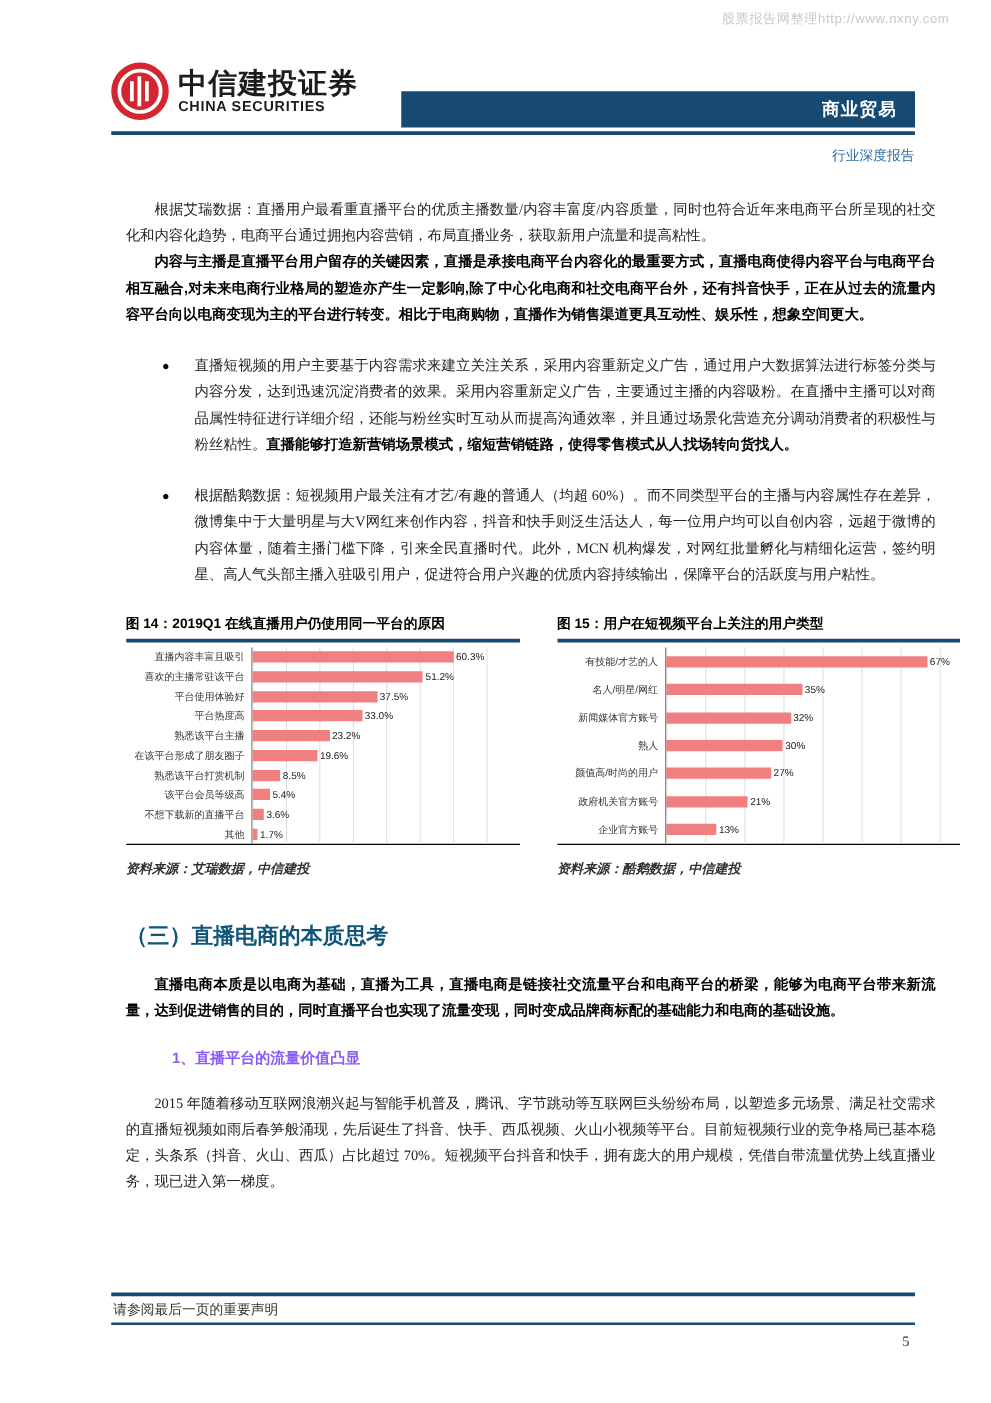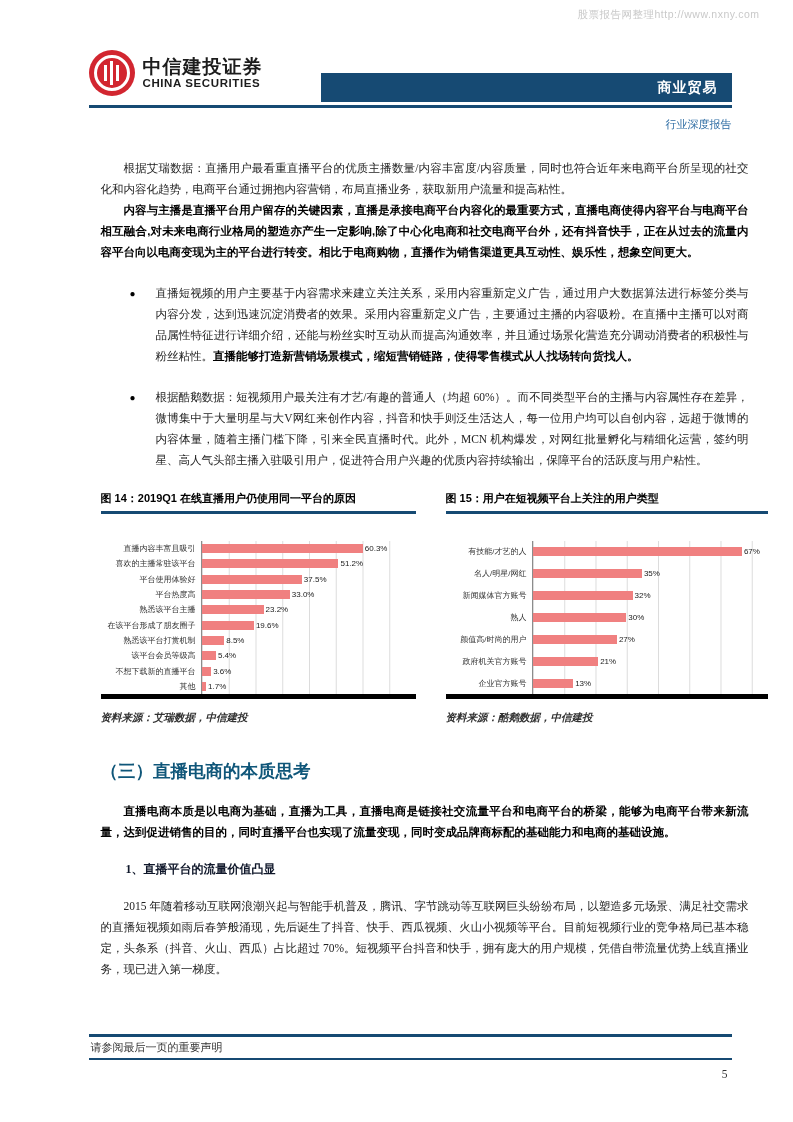--- a/index.html
+++ b/index.html
@@ -14,21 +14,21 @@
     font-family:"Liberation Sans",sans-serif; letter-spacing:.5px; }
   
   .logo { position:absolute; left:63px; top:50px; display:flex; align-items:center; gap:8px; }
   .logo-circle { width:46px; height:46px; border-radius:50%; background:#d22630; position:relative; flex:0 0 auto; }
   .logo-circle .ring { position:absolute; inset:5px; border:3px solid #fff; border-radius:50%; }
   .logo-circle .bars { position:absolute; inset:0; display:flex; align-items:center; justify-content:center; gap:3px; }
   .logo-circle .bars i { display:block; width:3px; background:#fff; }
   .logo-circle .bars i:nth-child(1){ height:16px; }
   .logo-circle .bars i:nth-child(2){ height:24px; }
   .logo-circle .bars i:nth-child(3){ height:16px; }
-  .logo-cn { font-family:"Liberation Sans",sans-serif; font-weight:bold; font-size:19px; color:#1c1c1c; letter-spacing:1px; line-height:1.1; }
+  .logo-cn { font-family:"Liberation Sans",sans-serif; font-weight:bold; font-size:23px; color:#1c1c1c; letter-spacing:1px; line-height:1.1; }
   .logo-en { font-family:Liberation Sans, sans-serif; font-weight:bold; font-size:11.5px; color:#1c1c1c; letter-spacing:.6px; }
   .cat-bar { position:absolute; left:295px; right:36px; top:73px; height:29px; background:#164a73;
     display:flex; align-items:center; justify-content:flex-end; padding-right:14px; }
   .cat-bar span { color:#fff; font-family:"Liberation Sans",sans-serif; font-weight:bold; font-size:14px; letter-spacing:1px; }
   .header-rule { position:absolute; left:63px; right:36px; top:105px; height:3px; background:#164a73; }
   .report-type { position:absolute; right:36px; top:117px; font-size:11px; color:#2e6da4; }
   
   .content { position:absolute; left:75px; width:648px; top:146px; }
   p.body { font-size:11.5px; line-height:21px; text-align:justify; text-indent:2em; }
   p.body.bold { font-family:"Liberation Sans","DejaVu Sans",sans-serif; font-weight:bold; color:#000; }
@@ -37,35 +37,35 @@
   ul.bullets li { position:relative; margin-left:55px; width:593px; font-size:11.5px; line-height:21px; text-align:justify; margin-bottom:20px; }
   ul.bullets li .dot { position:absolute; left:-26px; top:0; font-size:10px; color:#000; }
   ul.bullets li b { font-family:"Liberation Sans","DejaVu Sans",sans-serif; color:#000; }
   
   .figures { display:flex; gap:30px; width:682px; margin-top:20px; }
   .chart-card { display:flex; flex-direction:column; }
   .chart-card.c14 { width:315px; }
   .chart-card.c15 { width:337px; }
   .chart-title { font-family:"Liberation Sans",sans-serif; font-weight:bold; font-size:11px; color:#000;
     padding-bottom:5px; border-bottom:3px solid #164a73; }
-  .chart-rows { display:flex; flex-direction:column; height:158px; margin-top:27px; border-bottom:5px solid #000000; }
+  .chart-rows { display:flex; flex-direction:column; height:158px; margin-top:4px; border-bottom:1px solid #000000; }
   .crow { flex:1; display:flex; }
   .clab { width:100px; padding-right:5px; font-family:"Liberation Sans",sans-serif; font-size:8px; color:#333;
     display:flex; align-items:center; justify-content:flex-end; white-space:nowrap; }
   .c15 .clab { width:86px; }
   .cplot { flex:1; display:flex; align-items:center; border-left:1px solid #8c8c8c;
     background-image:linear-gradient(90deg,#dcdcdc 1px,transparent 1px); background-size:12.5% 100%; }
   .cbar { height:9px; background:#f08080; flex:0 0 auto; }
   .cval { font-family:"Liberation Sans",sans-serif; font-size:8px; color:#222; margin-left:2px; white-space:nowrap; }
   .chart-source { margin-top:12px; font-style:italic; font-weight:bold; font-size:10.5px; color:#333; }
   
   h2.section { margin-top:34px; font-family:"Liberation Sans","DejaVu Sans",sans-serif; font-weight:bold;
     font-size:17.5px; color:#0f5679; }
-  h3.sub { margin-top:18px; margin-left:25px; font-family:Liberation Serif, serif;
-    font-weight:bold; font-size:12px; color:#0f172a; }
+  h3.sub { margin-top:18px; margin-left:37px; font-family:Liberation Sans, sans-serif;
+    font-weight:bold; font-size:12px; color:#8b5cf6; }
   
   .footer { position:absolute; left:63px; right:36px; top:1034px; }
   .footer .rule { height:2.5px; background:#164a73; }
   .footer .disclaimer { font-size:11px; color:#333; padding:3px 0 3px 2px; }
   .footer .pagenum { text-align:right; font-size:11.5px; color:#333; margin-top:8px; padding-right:4px; }
 </style>
 </head>
 <body>
 
 <div class="page">

